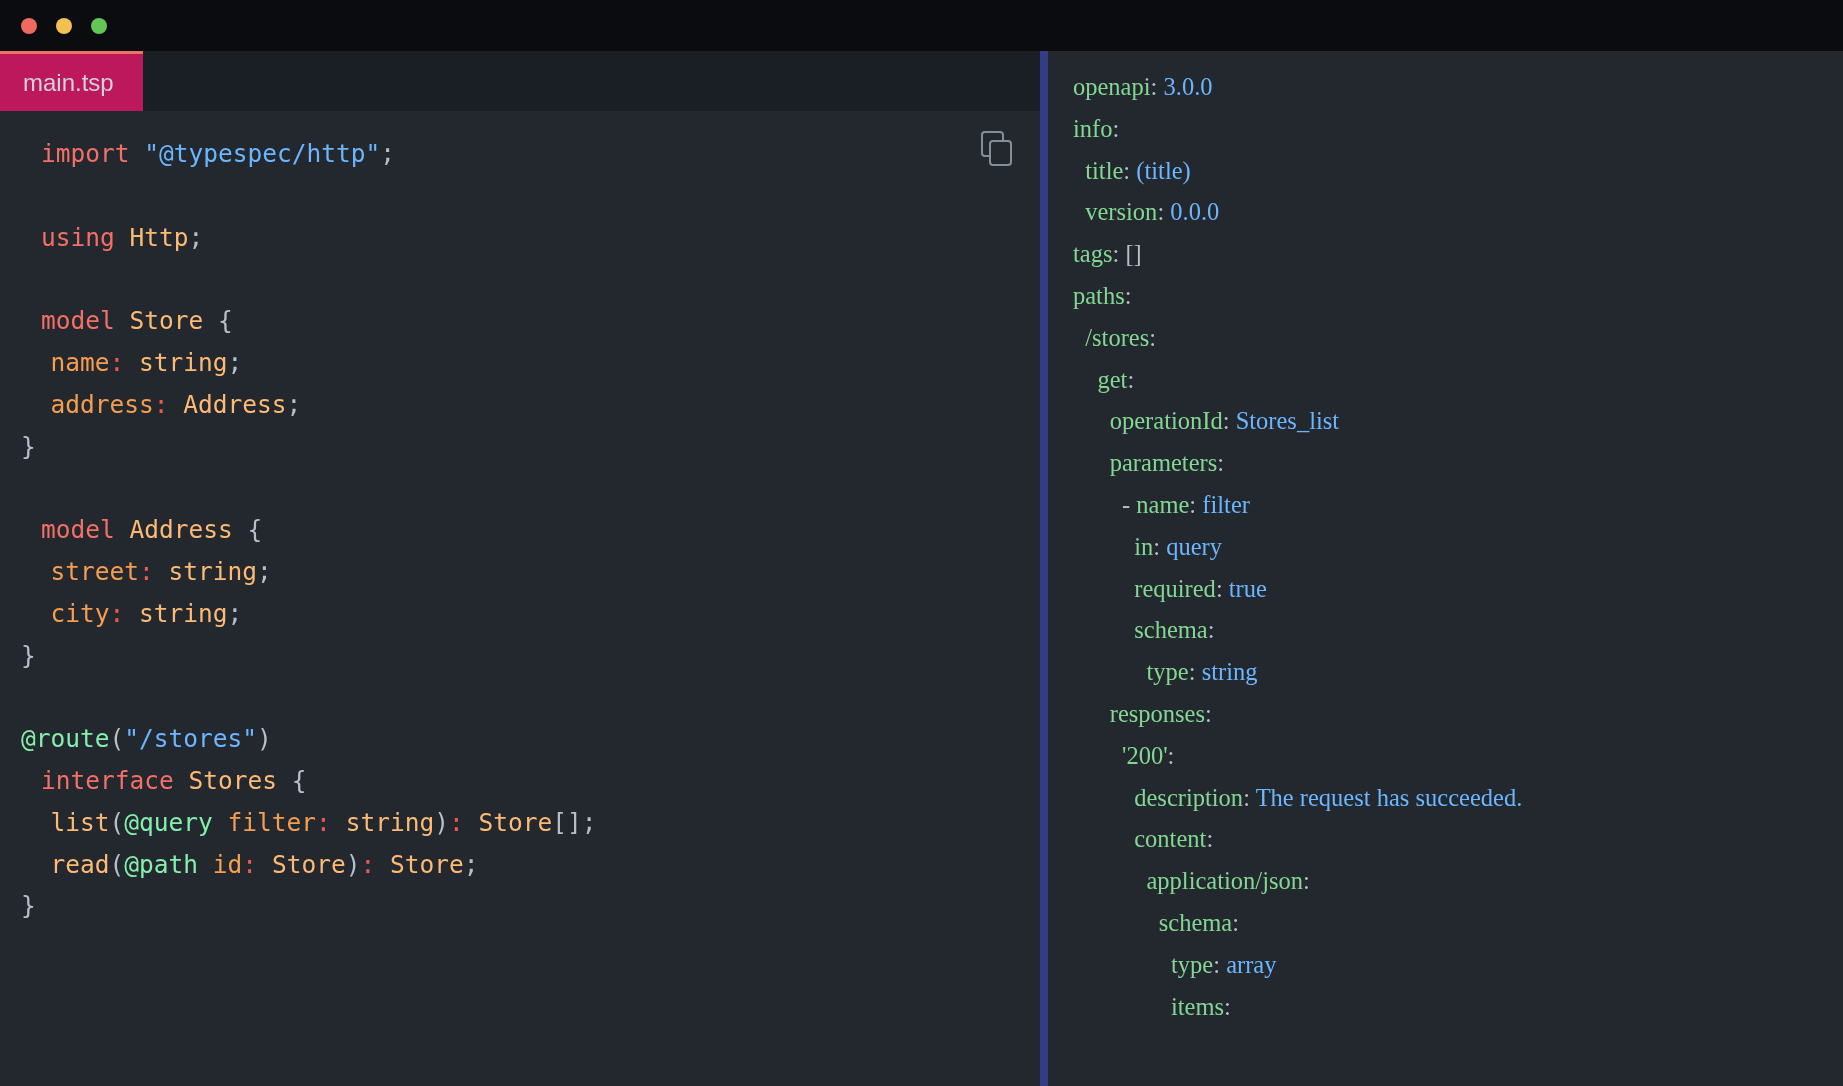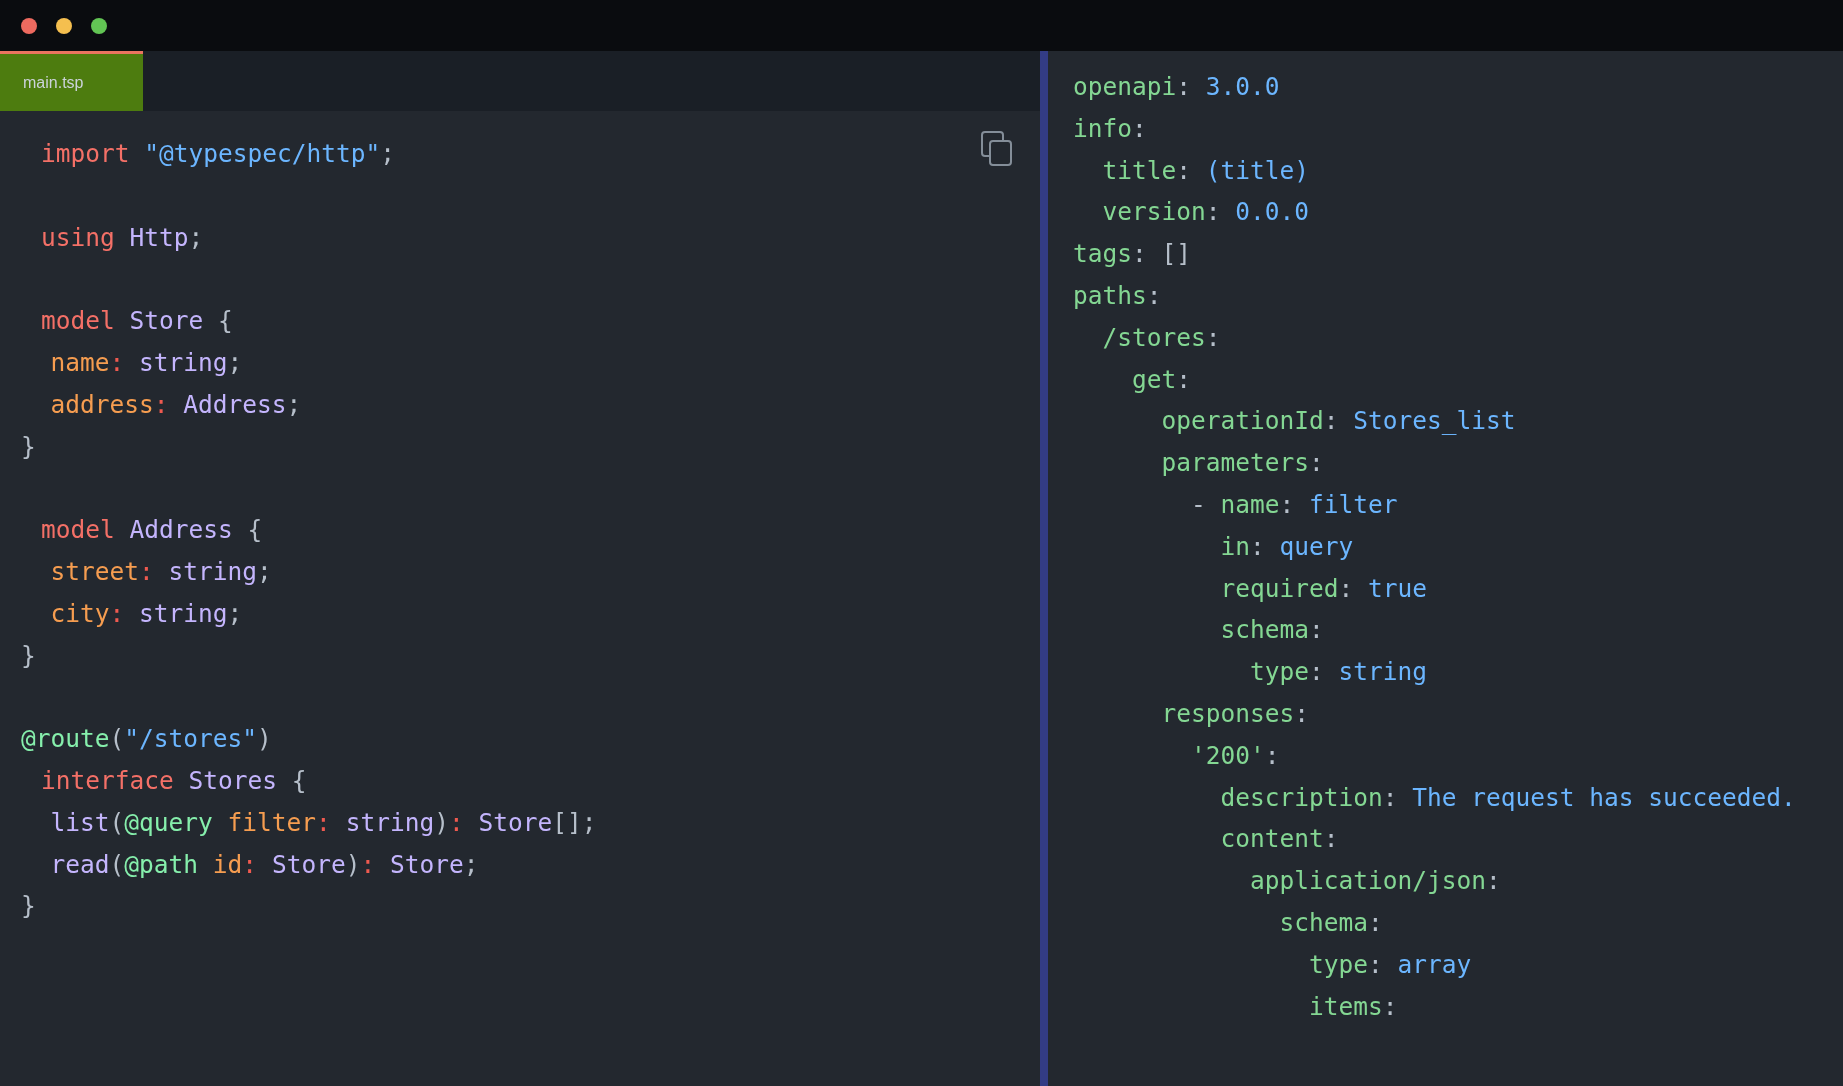--- a/index.html
+++ b/index.html
@@ -22,41 +22,41 @@
   .main{flex:1;display:flex;min-height:0;}
   .pane{display:flex;flex-direction:column;min-width:0;}
   .pane-left{width:1040px;flex:0 0 1040px;}
   .pane-right{flex:1;}
   .divider{width:8px;flex:0 0 8px;background:#333c85;}
 
   
   .tabstrip{height:60px;flex:0 0 60px;background:#1a1f26;display:flex;align-items:stretch;}
   .tab{
     display:flex;align-items:center;
-    background:#4d7c0f;color:#ccd3db;font-size:16px;
+    background:#be185d;color:#ccd3db;font-size:24px;
     box-sizing:border-box;white-space:nowrap;cursor:default;
   }
   .tab-left{width:143px;padding-left:23px;border-top:3px solid #ea7460;}
   .tab-right{width:200px;padding-left:25px;}
 
   
   .content{
     flex:1;position:relative;background:#23282f;overflow:hidden;
   }
   .code{
     font-family:"DejaVu Sans Mono","Liberation Mono",monospace;
     font-size:24.5px;line-height:41.8px;white-space:pre;
   }
   .content-left .code{padding:22px 0 0 21px;}
-  .content-right .code{padding:15px 0 0 25px;}
+  .content-right .code{padding:15px 0 0 25px;font-family:Liberation Serif, serif;}
   .code-line{height:41.8px;}
 
   .tok-kw{color:#f47067;margin-left:20px;}
   .tok-colon{color:#ef5a50;}
-  .tok-type{color:#c4b5fd;}
+  .tok-type{color:#fdba74;}
   .tok-prop{color:#f69d50;}
   .tok-dec{color:#86efac;}
   .tok-punc{color:#b6bfca;}
   .tok-str{color:#6cb6ff;}
   .tok-key{color:#84d793;}
   .tok-val{color:#6cb6ff;}
 
   
   .copy-btn{
     position:absolute;top:20px;right:25px;width:34px;height:38px;

